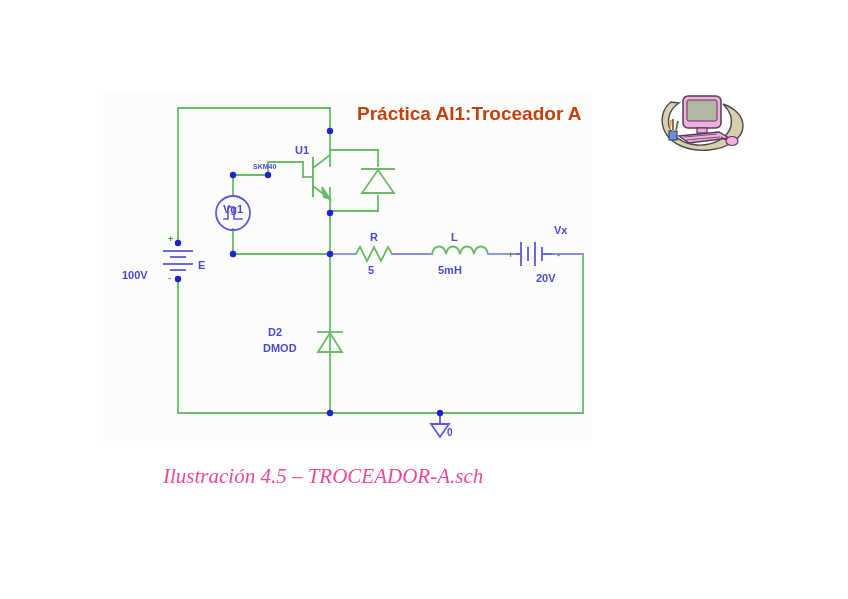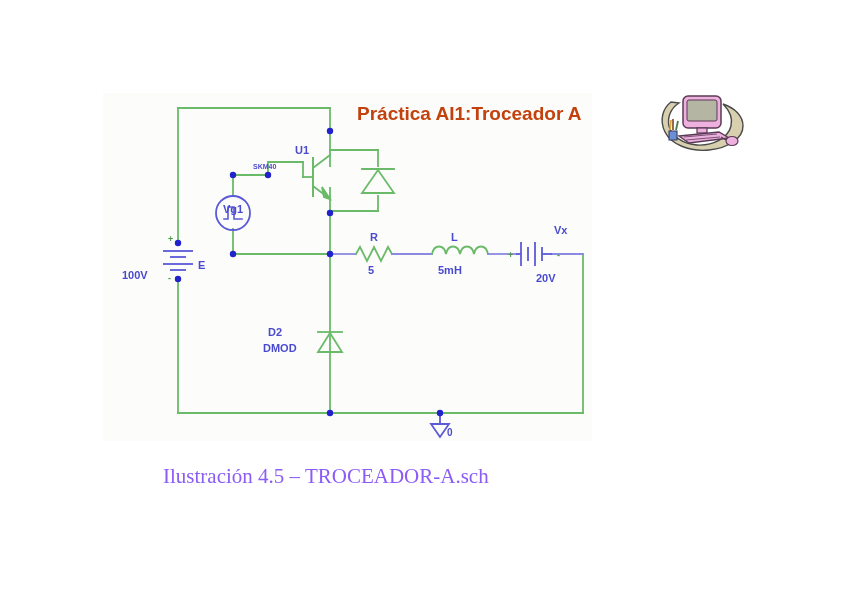--- a/index.html
+++ b/index.html
@@ -53,22 +53,23 @@
     letter-spacing: 0px;
     white-space: nowrap;
   }
 
   
   #figure-caption {
     position: absolute;
     left: 163px;
     top: 464px;
     font-family: "Liberation Serif", serif;
+    font-style: italic;
     font-size: 21px;
-    color: #8b5cf6;
+    color: #ec4899;
     white-space: nowrap;
   }
 
   
   #computer-clipart {
     position: absolute;
     left: 657px;
     top: 86px;
     width: 92px;
     height: 72px;

